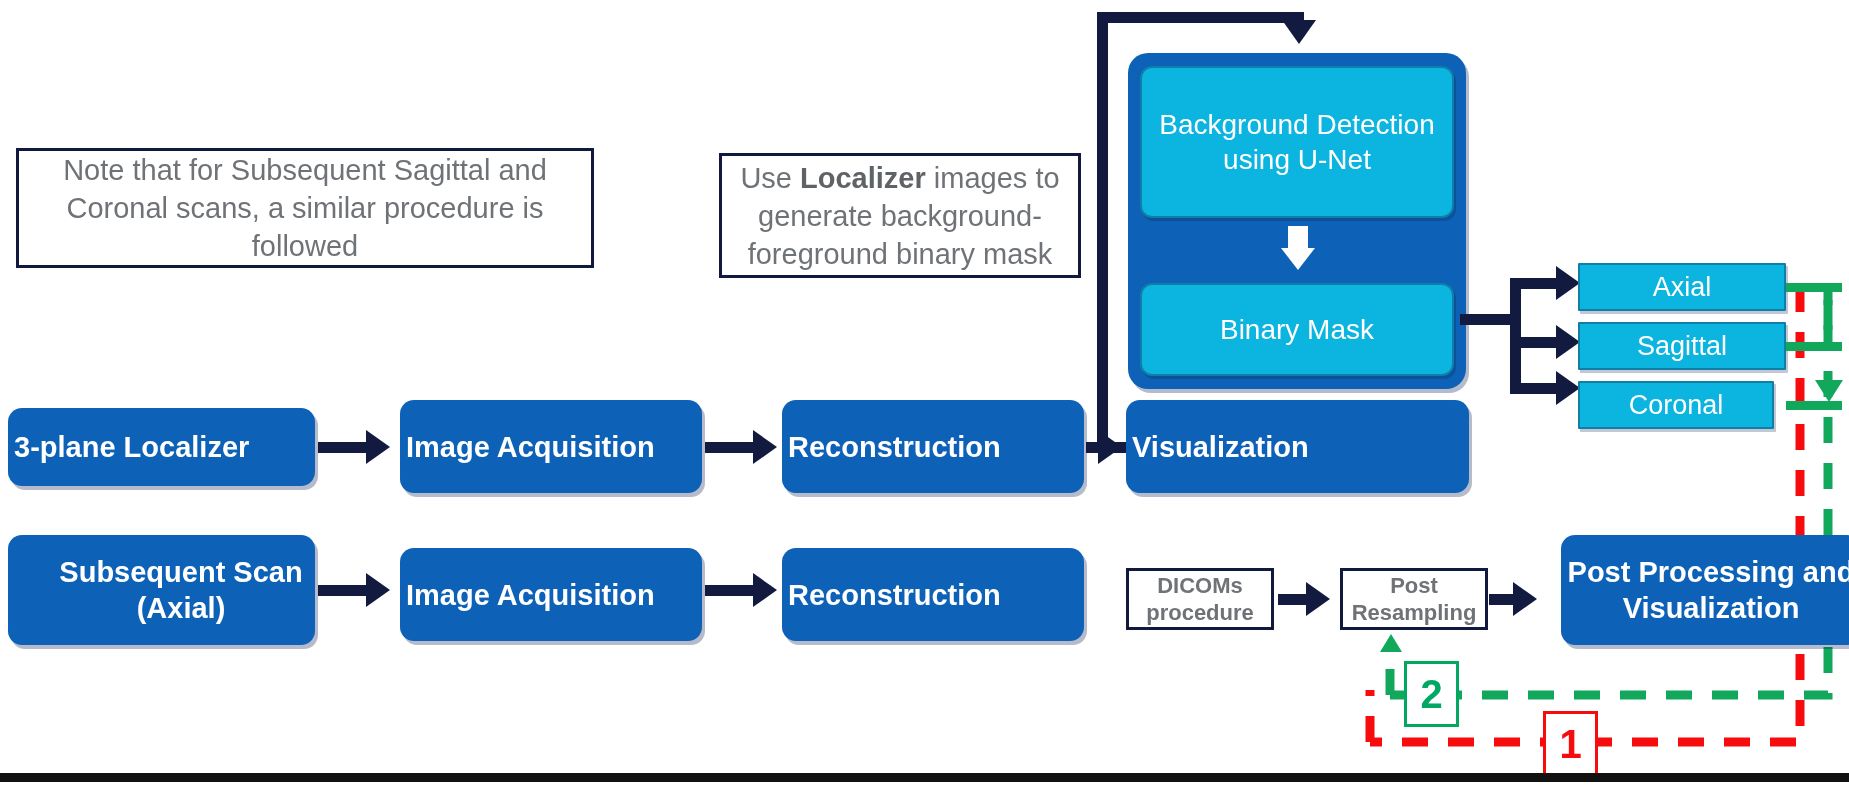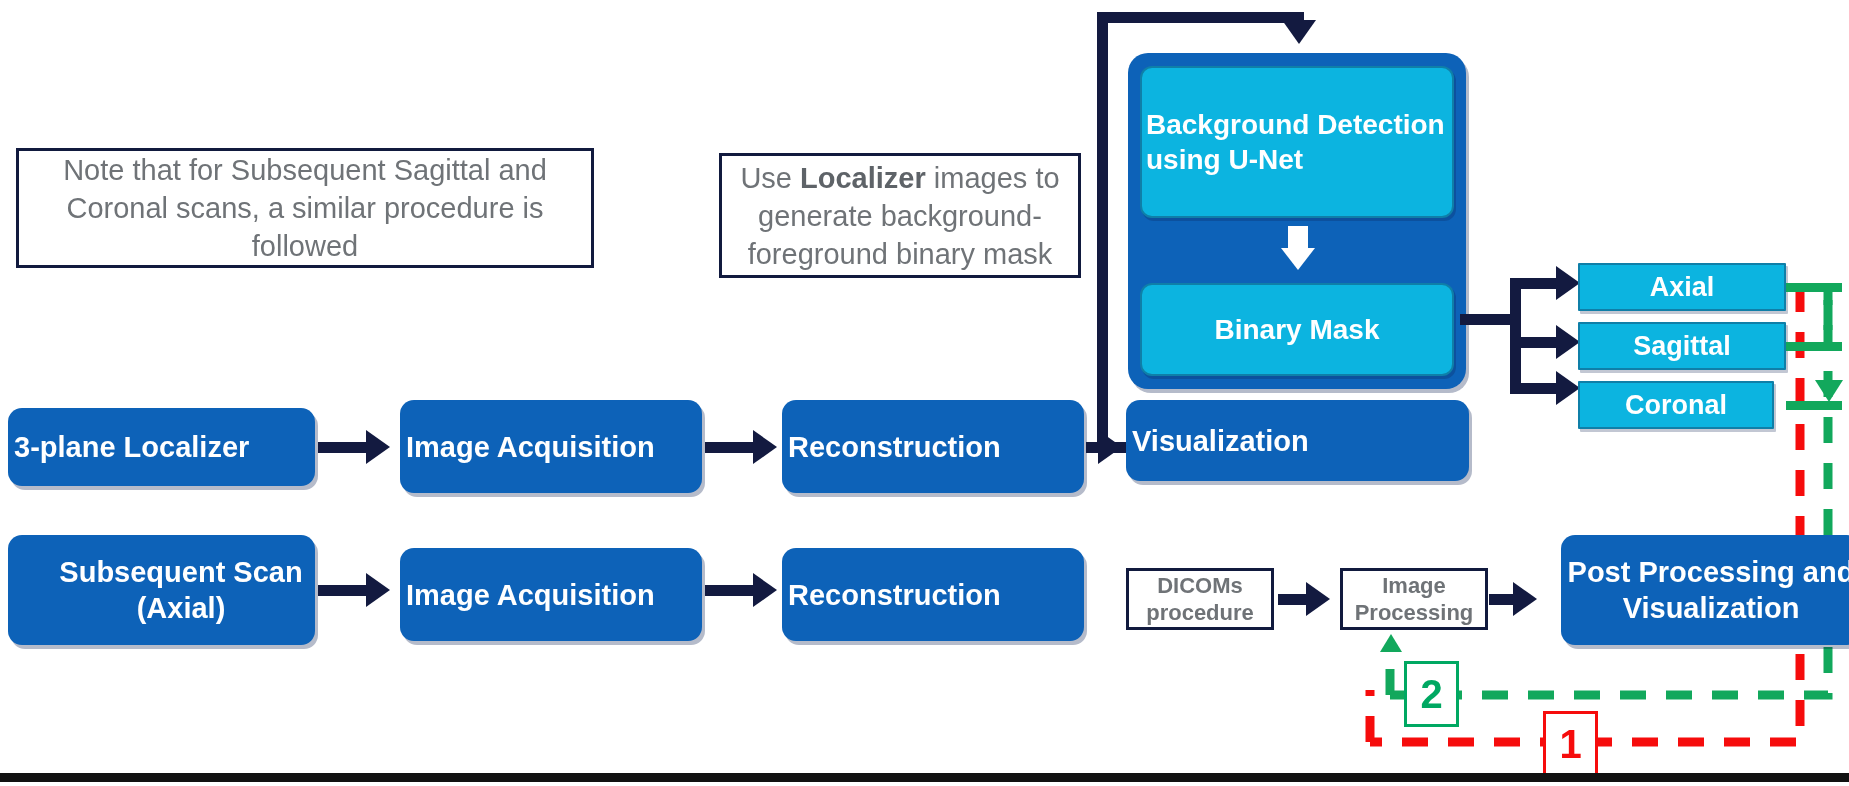--- a/index.html
+++ b/index.html
@@ -27,22 +27,22 @@
     background:#0d62b8;border-radius:14px;color:#ffffff;
     font-weight:bold;font-size:29px;line-height:36px;text-align:center;
     display:flex;align-items:center;justify-content:flex-start;
     box-shadow:3px 4px 0 rgba(10,30,80,.30);
     padding:0 6px;
   }
 
   
   .cbox{
     background:#0cb4e0;border:2px solid #0f7fa8;border-radius:12px;
-    color:#ffffff;font-weight:bold;font-size:28px;line-height:35px;
-    display:flex;align-items:center;justify-content:center;
+    color:#ffffff;font-weight:normal;font-size:28px;line-height:35px;
+    text-align:center;display:flex;align-items:center;justify-content:center;
     box-shadow:2px 3px 0 rgba(10,30,80,.25);
     padding:0 4px;
   }
   .cbox.small{font-size:27px;border-radius:1px;}
 
   
   .unet-wrap{
     background:#0d62b8;border-radius:20px;
     box-shadow:3px 4px 0 rgba(10,30,80,.30);
   }
@@ -176,21 +176,21 @@
   </div>
   <div class="abs navy" style="left:705px;top:442px;width:52px;height:11px;"></div>
   <div class="abs navy-arrow" style="left:753px;top:430px;"></div>
 
   <div class="abs pbox" style="left:782px;top:400px;width:302px;height:93px;">
     <span>Reconstruction</span>
   </div>
   <div class="abs navy" style="left:1086px;top:442px;width:52px;height:11px;"></div>
   <div class="abs navy-arrow" style="left:1098px;top:430px;"></div>
 
-  <div class="abs pbox" style="left:1126px;top:400px;width:343px;height:81px;">
+  <div class="abs pbox" style="left:1126px;top:400px;width:343px;height:93px;">
     <span>Visualization</span>
   </div>
 
   <div class="abs pbox" style="left:8px;top:535px;width:307px;height:110px;padding-left:45px;">
     <span>Subsequent Scan (Axial)</span>
   </div>
   <div class="abs navy" style="left:318px;top:585px;width:52px;height:11px;"></div>
   <div class="abs navy-arrow" style="left:366px;top:573px;"></div>
 
   <div class="abs pbox" style="left:400px;top:548px;width:302px;height:93px;">
@@ -203,21 +203,21 @@
     <span>Reconstruction</span>
   </div>
 
   <div class="abs wbox" style="left:1126px;top:568px;width:148px;height:62px;">
     <span>DICOMs procedure</span>
   </div>
   <div class="abs navy" style="left:1278px;top:594px;width:38px;height:11px;"></div>
   <div class="abs navy-arrow" style="left:1306px;top:582px;"></div>
 
   <div class="abs wbox" style="left:1340px;top:568px;width:148px;height:62px;">
-    <span>Image Processing</span>
+    <span>Post Resampling</span>
   </div>
   <div class="abs green-arrow-up" style="left:1380px;top:634px;"></div>
 
   <div class="abs navy" style="left:1489px;top:594px;width:32px;height:11px;"></div>
   <div class="abs navy-arrow" style="left:1513px;top:582px;"></div>
 
   <div class="abs pbox" style="left:1537px;top:535px;width:300px;height:110px;margin-left:24px;">
     <span>Post Processing and Visualization</span>
   </div>
 

